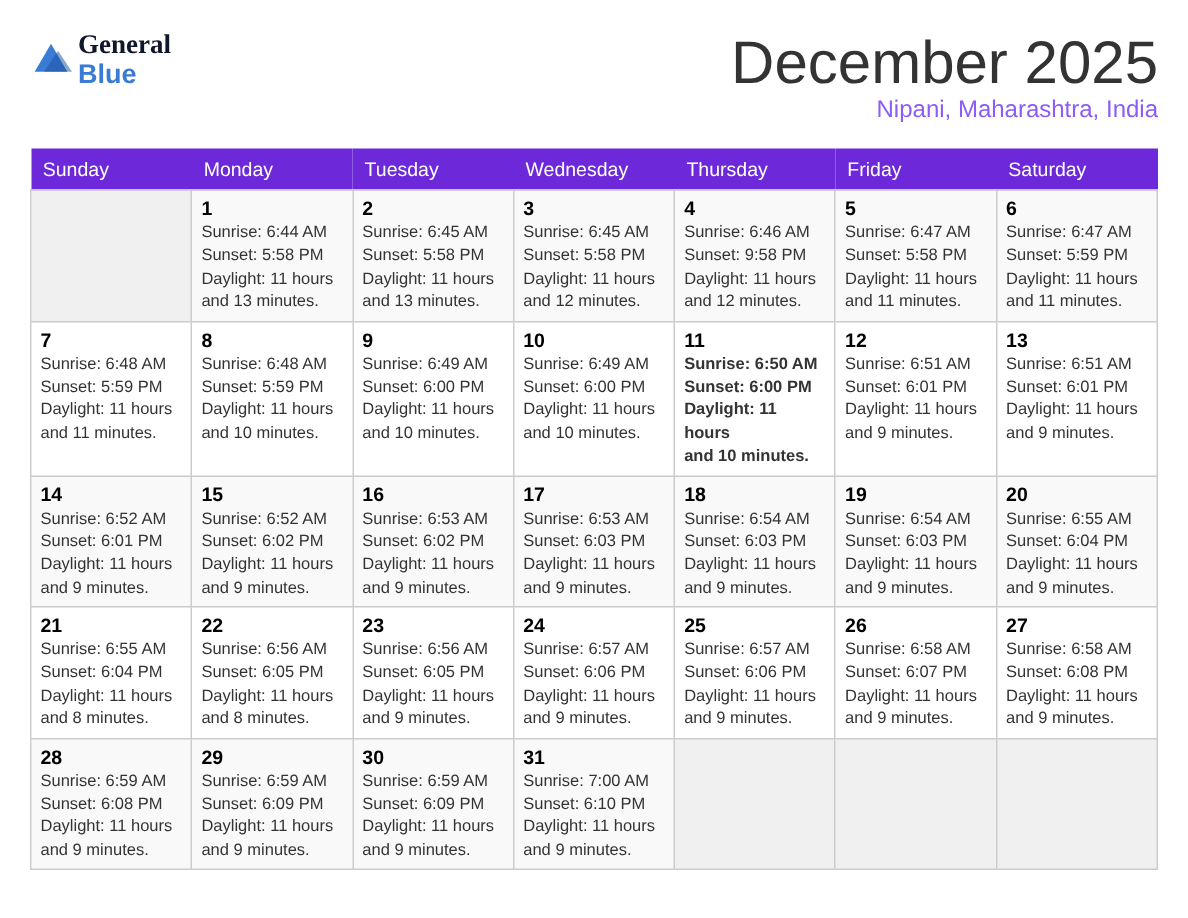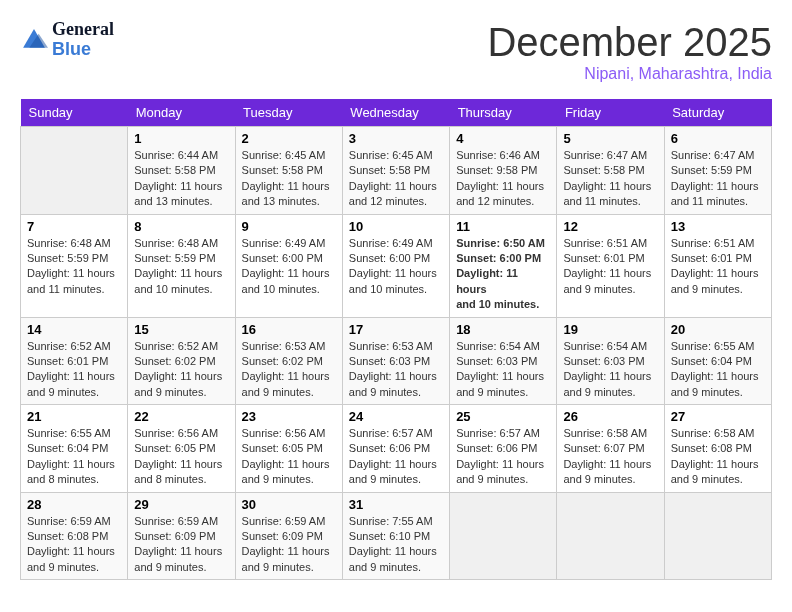--- a/index.html
+++ b/index.html
@@ -333,21 +333,21 @@
         </td>
         <td>
           <span class="day-number">30</span>
           <div class="day-info" style="white-space: pre-line;">Sunrise: 6:59 AM
 Sunset: 6:09 PM
 Daylight: 11 hours
 and 9 minutes.</div>
         </td>
         <td>
           <span class="day-number">31</span>
-          <div class="day-info" style="white-space: pre-line;">Sunrise: 7:55 AM
+          <div class="day-info" style="white-space: pre-line;">Sunrise: 7:00 AM
 Sunset: 6:10 PM
 Daylight: 11 hours
 and 9 minutes.</div>
         </td>
         <td class="empty-cell"></td>
         <td class="empty-cell"></td>
         <td class="empty-cell"></td>
       </tr>
     </tbody>
 </table>

